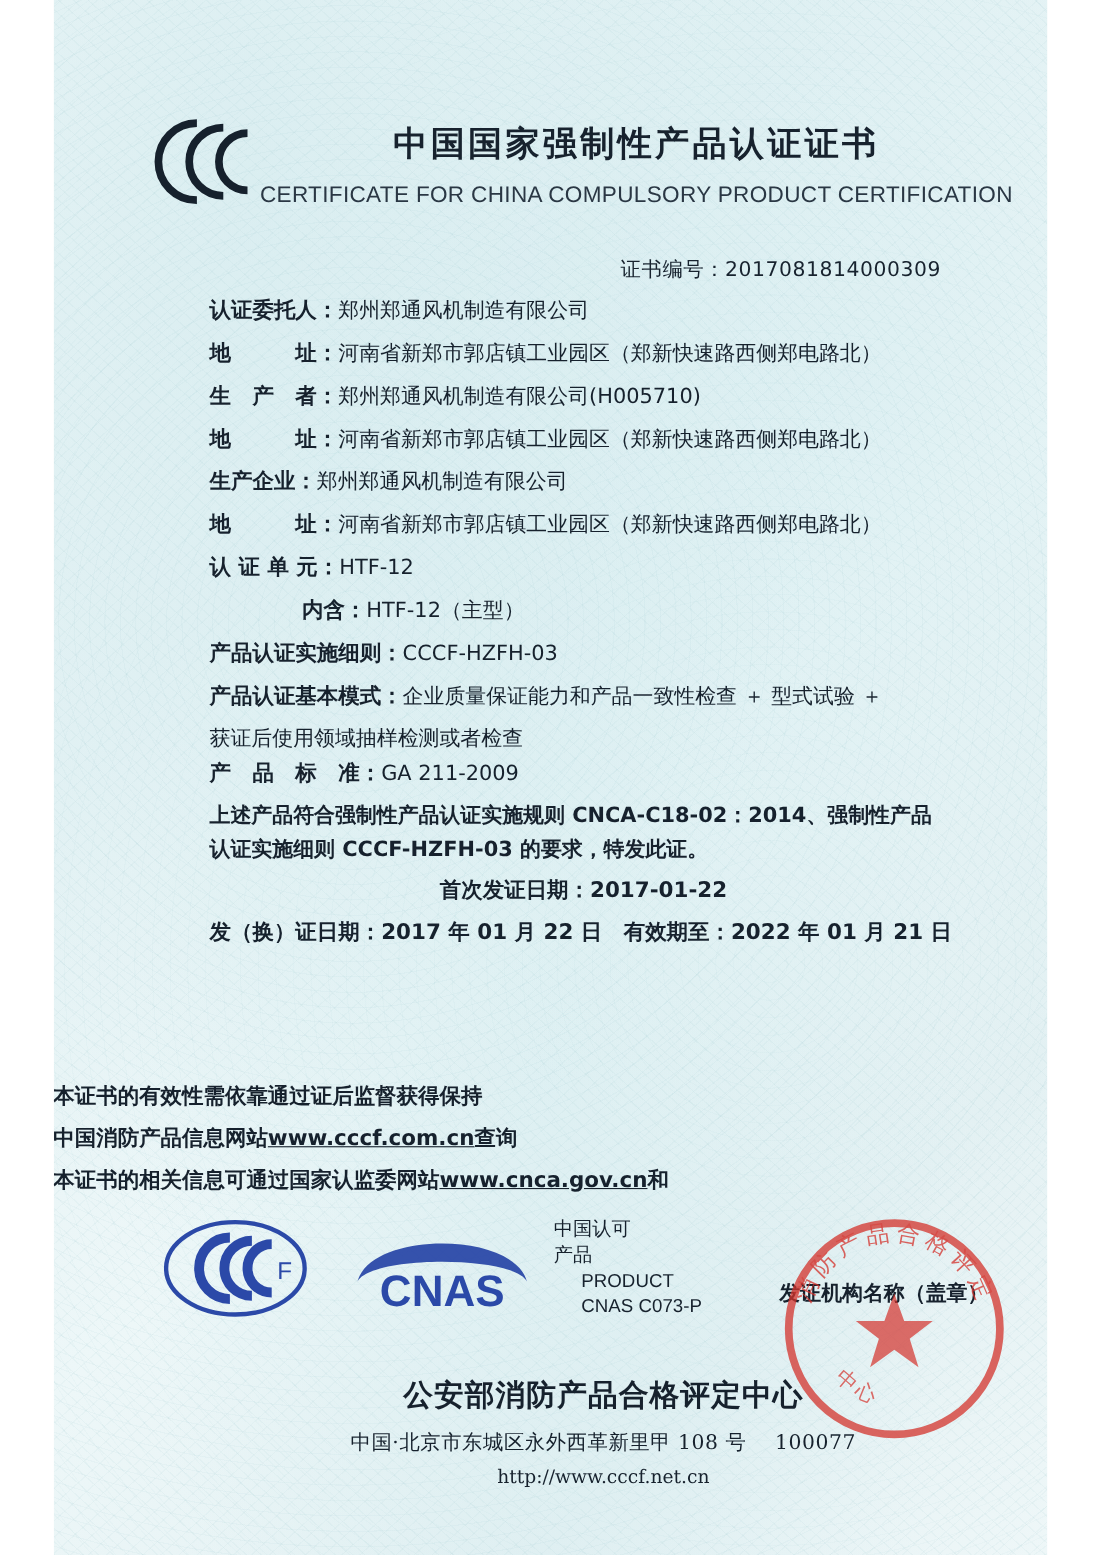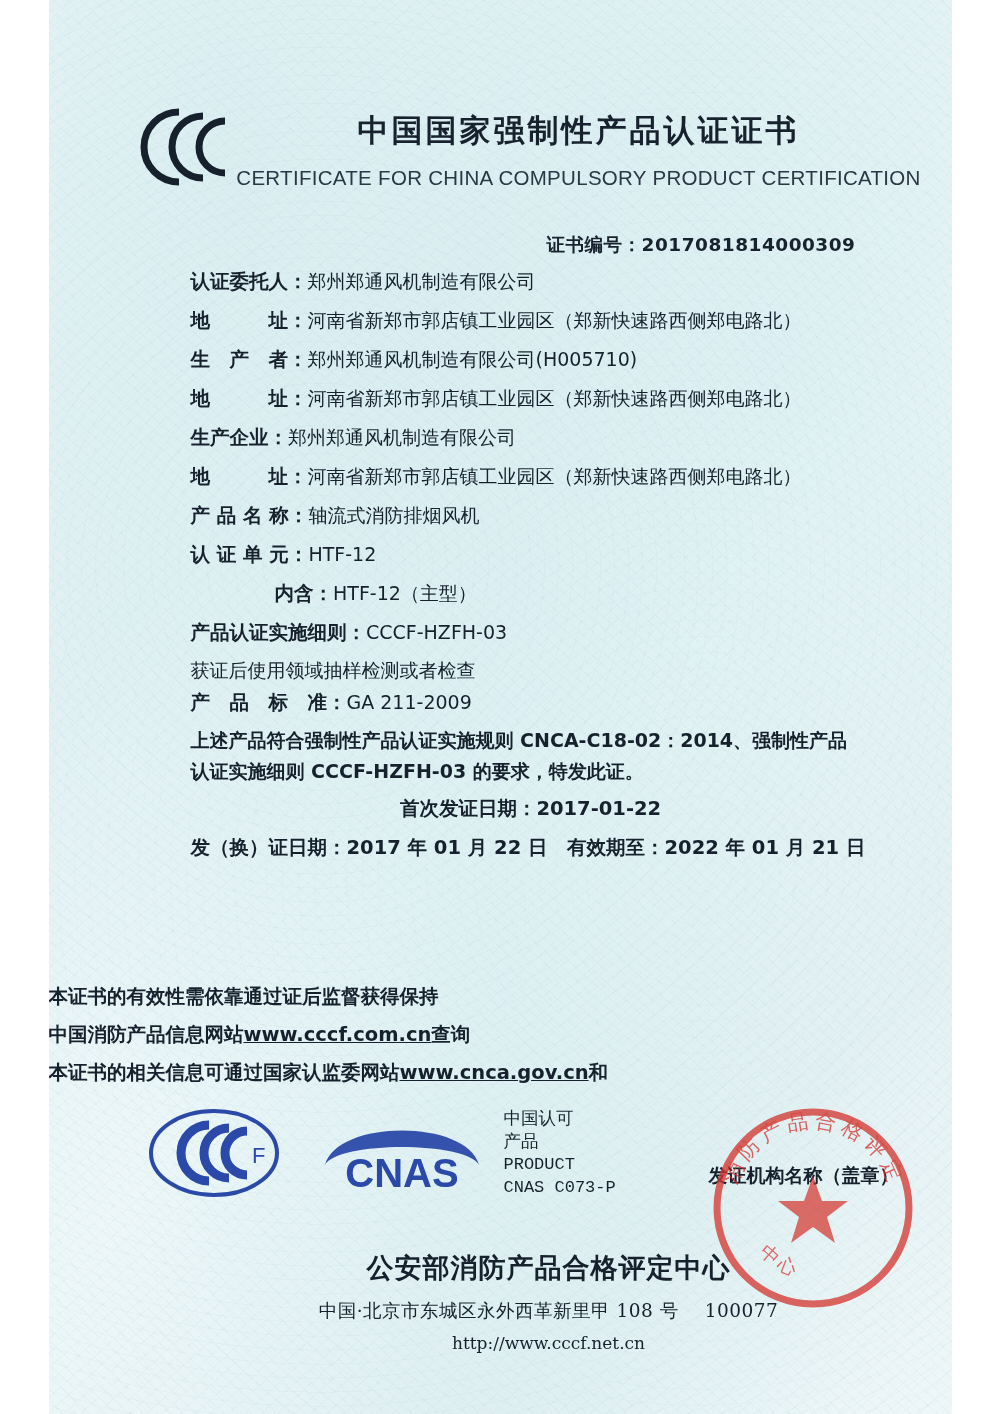--- a/index.html
+++ b/index.html
@@ -78,21 +78,21 @@
     height: 78px;
   }
 
   
   .cert-no {
     position: absolute;
     top: 232px;
     right: 96px;
     font-family: "DejaVu Sans", sans-serif;
     font-size: 18.5px;
-    font-weight: bold;
+    font-weight: normal;
     color: #17222e;
     letter-spacing: 0.5px;
   }
 
   
   .fields {
     position: absolute;
     top: 268px;
     left: 142px;
     width: 740px;
@@ -187,21 +187,21 @@
   }
   .cnas-text {
     position: absolute;
     left: 455px;
     top: 2px;
     font-family: "DejaVu Sans", sans-serif;
     font-size: 17.5px;
     color: #16212d;
     line-height: 23px;
   }
-  .cnas-text .en { font-family: Liberation Mono, monospace; font-size: 17px; }
+  .cnas-text .en { font-family: Liberation Sans, sans-serif; font-size: 17px; margin-left: 25px; }
 
   .issuer-label {
     position: absolute;
     left: 660px;
     top: 58px;
     font-family: "DejaVu Sans", sans-serif;
     font-size: 19px;
     font-weight: bold;
     color: #16212d;
     z-index: 3;
@@ -294,41 +294,41 @@
       <div class="row">
         <span class="lbl">生产企业：</span>
         <span class="val">郑州郑通风机制造有限公司</span>
       </div>
 
       <div class="row">
         <span class="lbl">地　　　址：</span>
         <span class="val">河南省新郑市郭店镇工业园区（郑新快速路西侧郑电路北）</span>
       </div>
 
-      <div class="row">
-        <span class="lbl">产 品 名 称：</span>
-        <span class="val">轴流式消防排烟风机</span>
-      </div>
 
       <div class="row">
         <span class="lbl">认 证 单 元：</span>
         <span class="val">HTF-12</span>
       </div>
 
       <div class="row indent-inner">
         <span class="lbl">内含：</span>
         <span class="val">HTF-12（主型）</span>
       </div>
 
 
       <div class="row">
         <span class="lbl">产品认证实施细则：</span>
         <span class="val">CCCF-HZFH-03</span>
       </div>
 
+      <div class="row">
+        <span class="lbl">产品认证基本模式：</span>
+        <span class="val">企业质量保证能力和产品一致性检查 ＋ 型式试验 ＋</span>
+      </div>
 
       <div class="wrap-line normal">获证后使用领域抽样检测或者检查</div>
 
       <div class="row">
         <span class="lbl">产　品　标　准：</span>
         <span class="val">GA 211-2009</span>
       </div>
 
       <div class="wrap-line">上述产品符合强制性产品认证实施规则 CNCA-C18-02：2014、强制性产品</div>
       <div class="wrap-line">认证实施细则 CCCF-HZFH-03 的要求，特发此证。</div>

